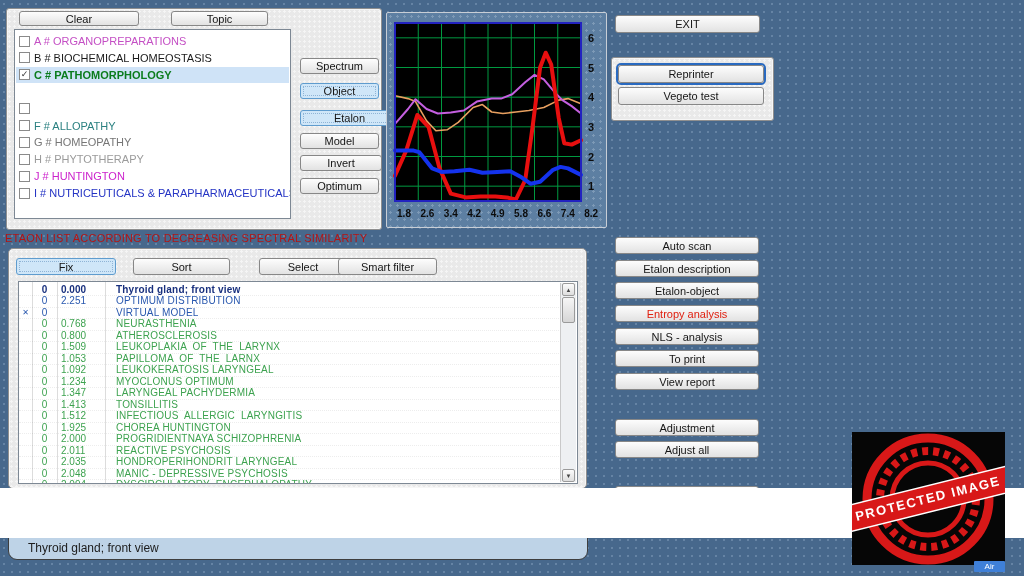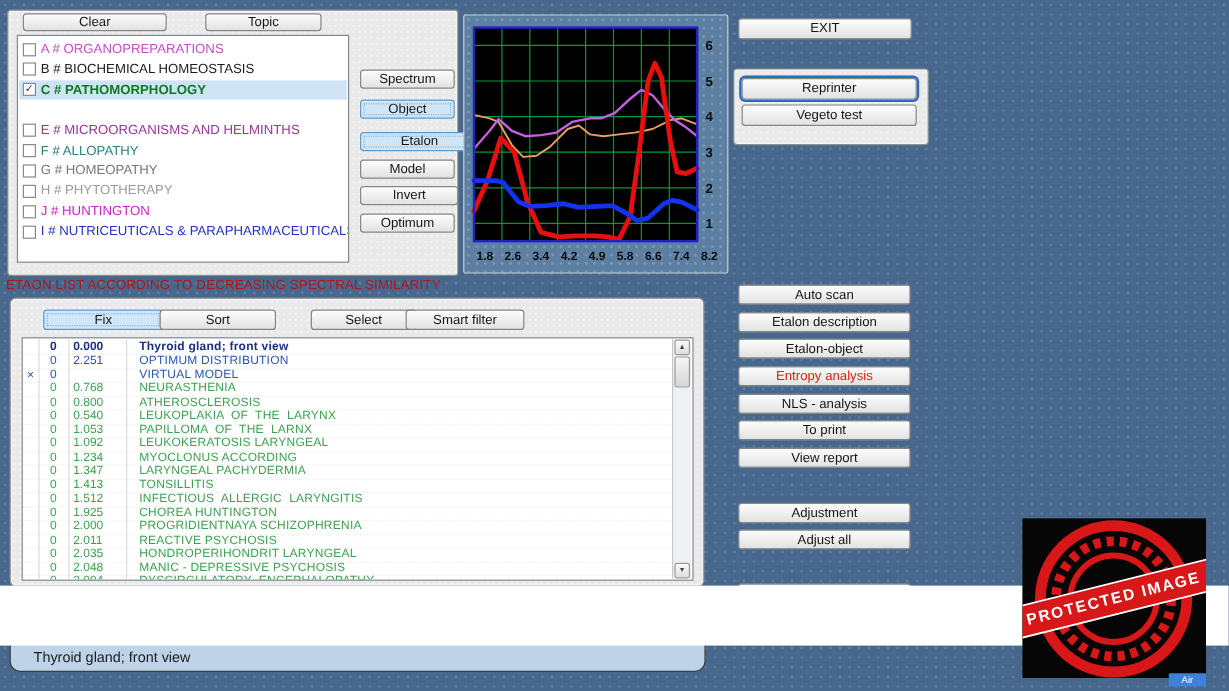--- a/index.html
+++ b/index.html
@@ -92,21 +92,20 @@
       <div class="cat-row" style="top: 19.9px;">
         <span class="cat-check"></span>
         <span class="cat-label" style="color: rgb(26, 26, 26);">B # BIOCHEMICAL HOMEOSTASIS</span>
       </div>
       <div class="cat-row sel" style="top: 36.8px;">
         <span class="cat-check">✓</span>
         <span class="cat-label" style="color: rgb(11, 124, 29); font-weight: bold;">C # PATHOMORPHOLOGY</span>
       </div>
       <div class="cat-row" style="top: 70.6px;">
         <span class="cat-check"></span>
-        <span class="cat-label" style="color: rgb(153, 51, 153);">E # MICROORGANISMS AND HELMINTHS</span>
       </div>
       <div class="cat-row" style="top: 87.5px;">
         <span class="cat-check"></span>
         <span class="cat-label" style="color: rgb(42, 128, 128);">F # ALLOPATHY</span>
       </div>
       <div class="cat-row" style="top: 104.4px;">
         <span class="cat-check"></span>
         <span class="cat-label" style="color: rgb(118, 118, 118);">G # HOMEOPATHY</span>
       </div>
       <div class="cat-row" style="top: 121.3px;">
@@ -175,21 +174,21 @@
 
 <div class="panel" style="left:611px;top:57px;width:161px;height:62px;">
   <button class="btn focus-default" style="left:6px;top:7px;width:146px;height:18px;text-align:right;">Reprinter</button>
   <button class="btn" style="left:6px;top:29px;width:146px;height:18px;">Vegeto test</button>
 </div>
 
 <div class="heading-red">ETAON LIST ACCORDING TO DECREASING SPECTRAL SIMILARITY</div>
 
 <div class="panel" style="left:8px;top:248px;width:577px;height:239px;border-radius:5px;"></div>
 <div class="abs" style="left:0;top:0;" id="toolbar-host">
-    <button class="btn blue" style="left: 36px; top: 258px; width: 100px; height: 17px;">Fix</button>
+    <button class="btn blue" style="left: 16px; top: 258px; width: 100px; height: 17px;">Fix</button>
     <button class="btn" style="left: 133px; top: 258px; width: 97px; height: 17px;">Sort</button>
     <button class="btn" style="left: 259px; top: 258px; width: 88px; height: 17px; text-align: center;">Select</button>
     <button class="btn" style="left: 338px; top: 258px; width: 99px; height: 17px;">Smart filter</button>
   </div>
 
 <div class="tablebox" id="etalon-table">
   <div class="colsep" style="left:13px;"></div>
   <div class="colsep" style="left:38px;"></div>
   <div class="colsep" style="left:86px;"></div>
   <div id="rows-host" class="abs" style="left:0;top:1px;right:0;bottom:0;">
@@ -219,40 +218,40 @@
       </div>
       <div class="trow green" style="top: 46px;">
         <span class="c-flag"></span>
         <span class="c-count">0</span>
         <span class="c-val">0.800</span>
         <span class="c-name">ATHEROSCLEROSIS</span>
       </div>
       <div class="trow green" style="top: 57.5px;">
         <span class="c-flag"></span>
         <span class="c-count">0</span>
-        <span class="c-val">0.540</span>
+        <span class="c-val">1.509</span>
         <span class="c-name">LEUKOPLAKIA  OF  THE  LARYNX</span>
       </div>
       <div class="trow green" style="top: 69px;">
         <span class="c-flag"></span>
         <span class="c-count">0</span>
         <span class="c-val">1.053</span>
         <span class="c-name">PAPILLOMA  OF  THE  LARNX</span>
       </div>
       <div class="trow green" style="top: 80.5px;">
         <span class="c-flag"></span>
         <span class="c-count">0</span>
         <span class="c-val">1.092</span>
         <span class="c-name">LEUKOKERATOSIS LARYNGEAL</span>
       </div>
       <div class="trow green" style="top: 92px;">
         <span class="c-flag"></span>
         <span class="c-count">0</span>
         <span class="c-val">1.234</span>
-        <span class="c-name">MYOCLONUS ACCORDING</span>
+        <span class="c-name">MYOCLONUS OPTIMUM</span>
       </div>
       <div class="trow green" style="top: 103.5px;">
         <span class="c-flag"></span>
         <span class="c-count">0</span>
         <span class="c-val">1.347</span>
         <span class="c-name">LARYNGEAL PACHYDERMIA</span>
       </div>
       <div class="trow green" style="top: 115px;">
         <span class="c-flag"></span>
         <span class="c-count">0</span>

